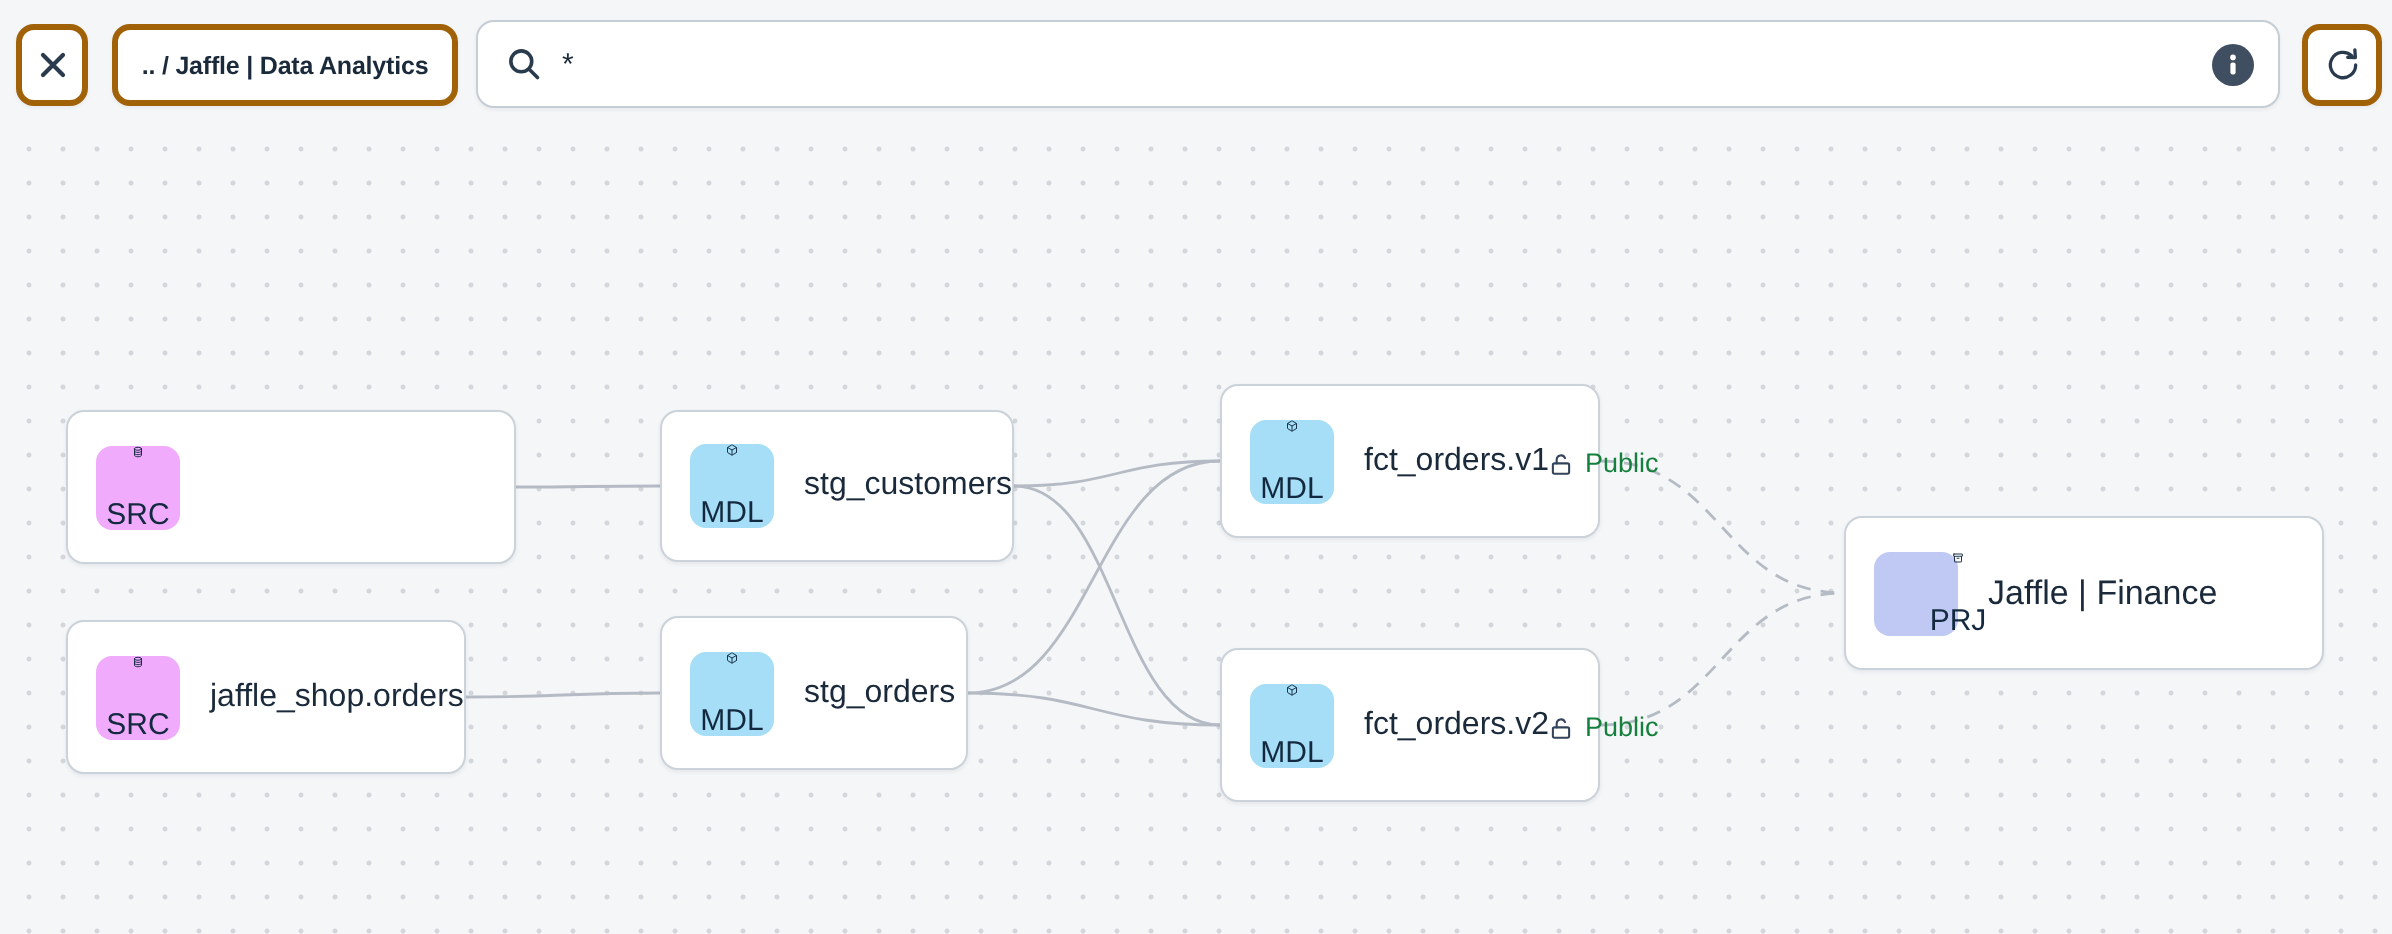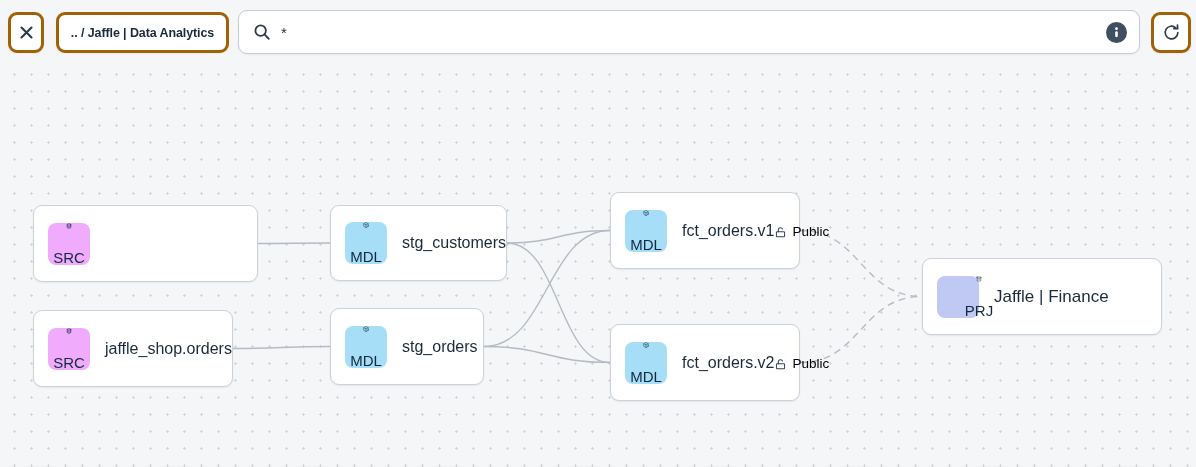--- a/index.html
+++ b/index.html
@@ -21,21 +21,21 @@
            display:flex; flex-direction:column; align-items:center; justify-content:center; gap:1px; }
   .badge svg { width:16px; height:16px; stroke:#13293f; fill:none; stroke-width:1.9; stroke-linecap:round; stroke-linejoin:round; }
   .badge .blabel { font-family:Liberation Sans, sans-serif; font-size:15px; color:#13293f; line-height:1;margin-top:20px; }
   .badge.SRC { background:#f0abfc; }
   .badge.MDL { background:#a6def7; }
   .badge.PRJ { background:#bfc9f4;padding-left:42px; }
   .ntext { display:flex; flex-direction:row; justify-content:center; line-height:1.25; }
   .ntitle { font-size:16px; color:#1b2a3b; }
   .npre   { font-size:13px; color:#1b2a3b; margin-bottom:2px; }
   .ntitle.big { font-size:17px; }
-  .nsub { display:flex; align-items:center; gap:5px; font-size:13.5px; color:#000000; margin-top:3px; }
+  .nsub { display:flex; align-items:center; gap:5px; font-size:13.5px; color:#15803d; margin-top:3px; }
   .nsub svg { width:13px; height:13px; stroke:#33435a; fill:none; stroke-width:1.9; stroke-linecap:round; stroke-linejoin:round; }
 
   .toolbar { position:absolute; left:0; top:0; width:1196px; height:62px; }
   .tbtn { position:absolute; background:#fff; border:3px solid #a16207; border-radius:9px;
           display:flex; align-items:center; justify-content:center; cursor:pointer;
           box-shadow:0 1px 2px rgba(27,42,59,.06); }
   .tbtn svg { stroke:#2a3b4d; fill:none; stroke-width:2.1; stroke-linecap:round; stroke-linejoin:round; }
   .close-b { left:8px; top:12px; width:36px; height:41px; }
   .crumb-b { left:56px; top:12px; width:173px; height:41px; font-size:12.5px; font-weight:700; color:#1b2a3b; letter-spacing:-.1px; }
   .search  { position:absolute; left:238px; top:10px; width:902px; height:44px; background:#fff;

